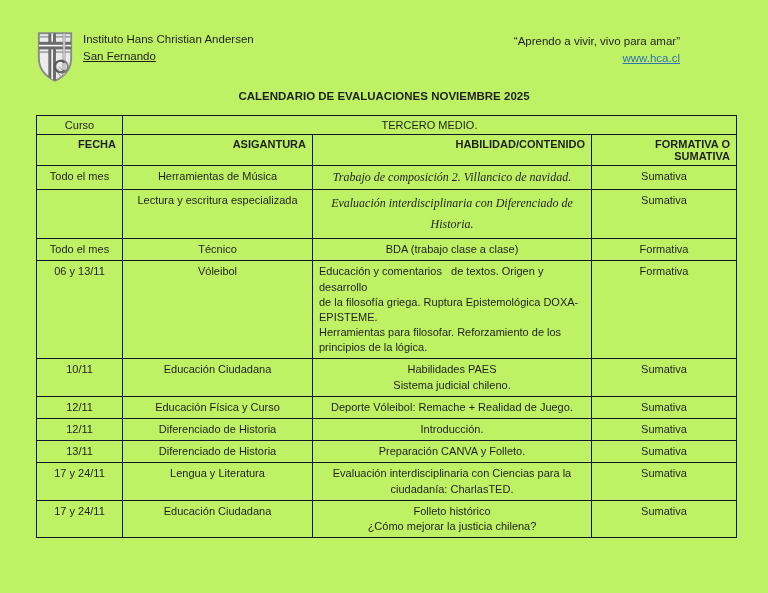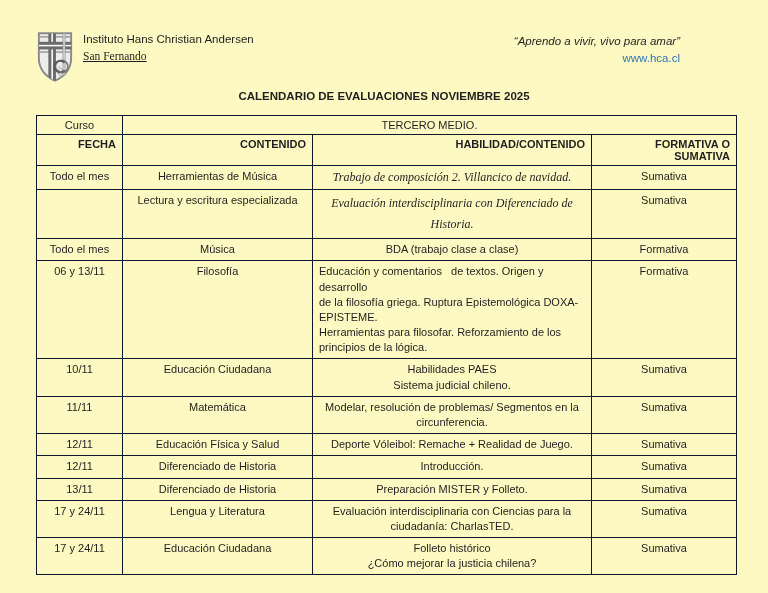--- a/index.html
+++ b/index.html
@@ -1,32 +1,32 @@
 <!DOCTYPE html>
 <html><head>
 <meta charset="utf-8">
 <style>
   html,body{margin:0;padding:0;}
   body{
     width:768px;height:593px;background:#ffffff;
     font-family:"Liberation Sans",sans-serif;color:#1f1f1f;
     overflow:hidden;
   }
-  .page{width:768px;height:593px;position:relative;background:#fef9c3;}
+  .page{width:768px;height:593px;position:relative;background:#bef264;}
 
   
   .hdr{display:flex;justify-content:space-between;align-items:flex-start;
        padding:30px 36px 0 36px;}
   .hdr-left{display:flex;align-items:flex-start;}
   .logo{width:38px;height:54px;flex:0 0 auto;}
   .hdr-text{margin-left:9px;font-size:11.5px;line-height:1.5;padding-top:1px;}
-  .hdr-text .city{text-decoration:underline;font-family:Liberation Serif, serif;}
+  .hdr-text .city{text-decoration:underline;}
   .hdr-right{text-align:right;padding-right:52px;font-size:11.5px;line-height:1.5;padding-top:3px;}
-  .motto{font-style:italic;}
-  .weblink{color:#2e74b5;cursor:pointer;}
+  .motto{}
+  .weblink{color:#2e74b5;text-decoration:underline;cursor:pointer;}
 
   
   .doc-title{text-align:center;font-weight:bold;font-size:11.5px;margin-top:6px;}
 
   
   table.cal{border-collapse:collapse;table-layout:fixed;width:700px;
             margin:13px 0 0 36px;font-size:11px;}
   table.cal td,table.cal th{
     border:1px solid #0f172a;padding:3px 6px;vertical-align:top;
     text-align:center;font-weight:normal;word-wrap:break-word;
@@ -89,21 +89,21 @@
         <col style="width:279px">
         <col style="width:145px">
     </colgroup>
     <tbody>
       <tr>
         <td class="lbl">Curso</td>
         <td class="val" colspan="3">TERCERO MEDIO.</td>
       </tr>
       <tr class="colhead">
         <th>FECHA</th>
-        <th>CONTENIDO</th>
+        <th>ASIGANTURA</th>
         <th>HABILIDAD/CONTENIDO</th>
         <th>FORMATIVA O SUMATIVA</th>
       </tr>
     <tr>
           <td class="fecha">Todo el mes</td>
           <td class="asig">Herramientas de Música</td>
           <td class="cont serif">
             <div class="line">Trabajo de composición 2. Villancico de navidad.</div>
           </td>
           <td class="tipo">Sumativa</td>
@@ -112,77 +112,68 @@
           <td class="fecha"></td>
           <td class="asig">Lectura y escritura especializada</td>
           <td class="cont serif spaced">
             <div class="line">Evaluación interdisciplinaria con Diferenciado de</div>
             <div class="line">Historia.</div>
           </td>
           <td class="tipo">Sumativa</td>
         </tr>
         <tr>
           <td class="fecha">Todo el mes</td>
-          <td class="asig">Música</td>
+          <td class="asig">Técnico</td>
           <td class="cont">
             <div class="line">BDA (trabajo clase a clase)</div>
           </td>
           <td class="tipo">Formativa</td>
         </tr>
         <tr>
           <td class="fecha">06 y 13/11</td>
-          <td class="asig">Filosofía</td>
+          <td class="asig">Vóleibol</td>
           <td class="cont left">
             <div class="line">Educación y comentarios   de textos. Origen y desarrollo</div>
             <div class="line">de la filosofía griega. Ruptura Epistemológica DOXA-</div>
             <div class="line">EPISTEME.</div>
             <div class="line">Herramientas para filosofar. Reforzamiento de los</div>
             <div class="line">principios de la lógica.</div>
           </td>
           <td class="tipo">Formativa</td>
         </tr>
         <tr>
           <td class="fecha">10/11</td>
           <td class="asig">Educación Ciudadana</td>
           <td class="cont">
             <div class="line">Habilidades PAES</div>
             <div class="line">Sistema judicial chileno.</div>
           </td>
           <td class="tipo">Sumativa</td>
         </tr>
         <tr>
-          <td class="fecha">11/11</td>
-          <td class="asig">Matemática</td>
-          <td class="cont">
-            <div class="line">Modelar, resolución de problemas/ Segmentos en la</div>
-            <div class="line">circunferencia.</div>
-          </td>
-          <td class="tipo">Sumativa</td>
-        </tr>
-        <tr>
           <td class="fecha">12/11</td>
-          <td class="asig">Educación Física y Salud</td>
+          <td class="asig">Educación Física y Curso</td>
           <td class="cont">
             <div class="line">Deporte Vóleibol: Remache + Realidad de Juego.</div>
           </td>
           <td class="tipo">Sumativa</td>
         </tr>
         <tr>
           <td class="fecha">12/11</td>
           <td class="asig">Diferenciado de Historia</td>
           <td class="cont">
             <div class="line">Introducción.</div>
           </td>
           <td class="tipo">Sumativa</td>
         </tr>
         <tr>
           <td class="fecha">13/11</td>
           <td class="asig">Diferenciado de Historia</td>
           <td class="cont">
-            <div class="line">Preparación MISTER y Folleto.</div>
+            <div class="line">Preparación CANVA y Folleto.</div>
           </td>
           <td class="tipo">Sumativa</td>
         </tr>
         <tr>
           <td class="fecha">17 y 24/11</td>
           <td class="asig">Lengua y Literatura</td>
           <td class="cont">
             <div class="line">Evaluación interdisciplinaria con Ciencias para la</div>
             <div class="line">ciudadanía: CharlasTED.</div>
           </td>

